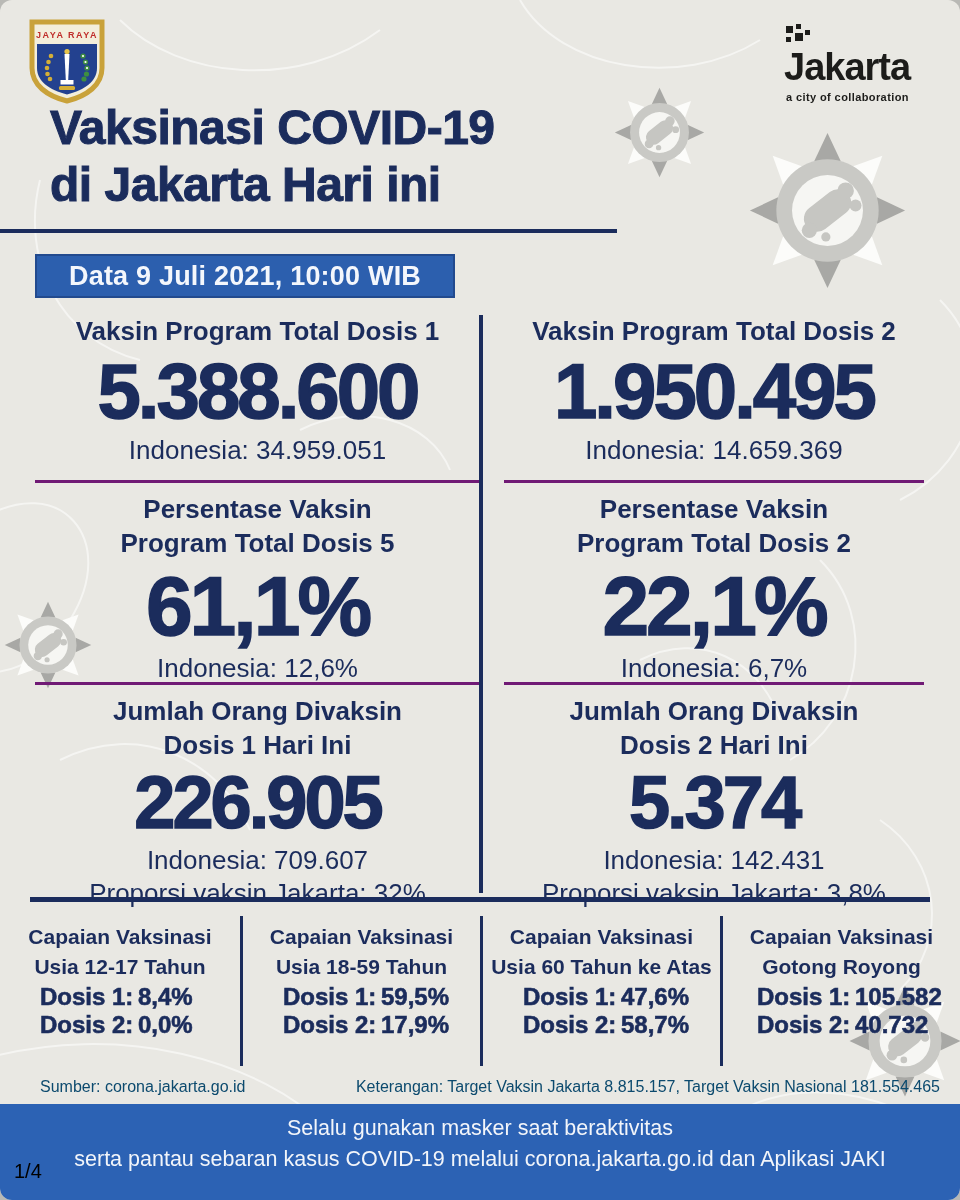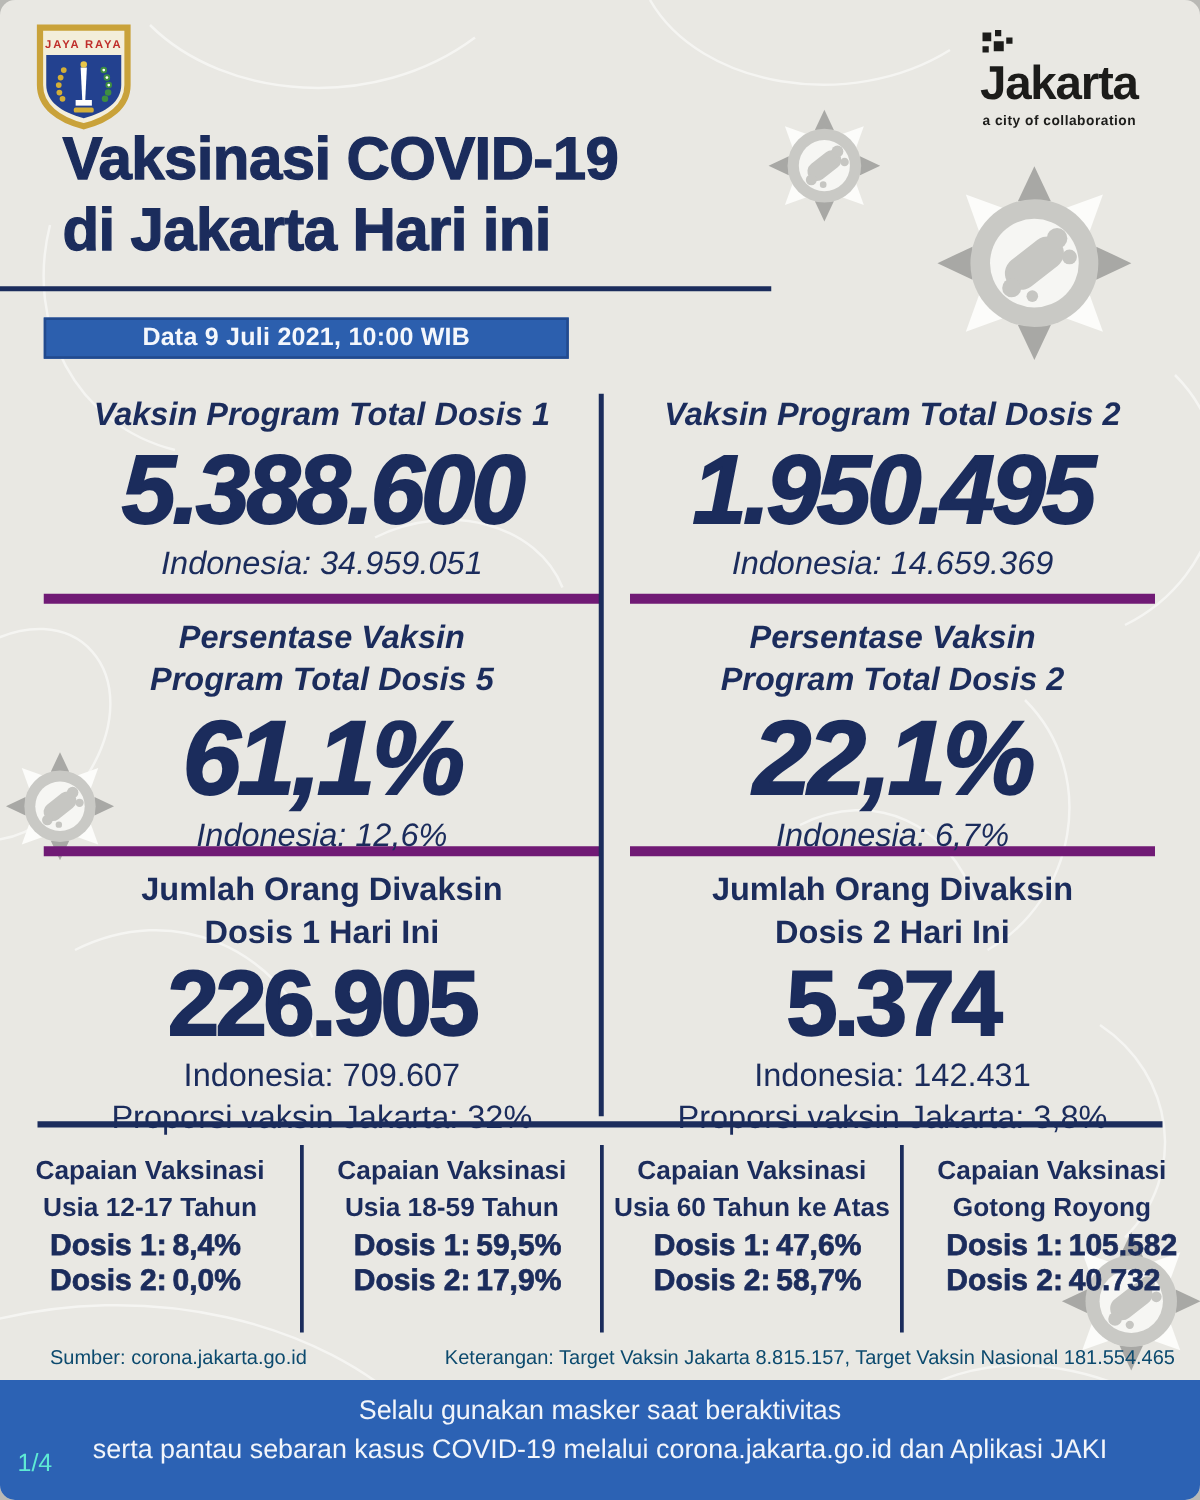--- a/index.html
+++ b/index.html
@@ -18,32 +18,32 @@
   #coat{left:28px;top:18px;width:78px;height:86px;z-index:2;}
   #brand{right:26px;top:24px;width:150px;z-index:2;text-align:left;color:#1c1c1a;}
   #dots{position:relative;height:24px;margin-left:2px;}
   #dots span{position:absolute;background:#1c1c1a;}
   #wordmark{font-size:38px;font-weight:bold;letter-spacing:-1px;line-height:1;}
   #tagline{font-size:11px;font-weight:bold;letter-spacing:.4px;margin-top:5px;margin-left:2px;}
 
   #title{left:50px;top:100px;z-index:2;font-size:48px;line-height:1.18;font-weight:bold;
          letter-spacing:-.5px;-webkit-text-stroke:1px #1b2c5c;}
   #title-rule{left:0;top:229px;width:617px;height:4px;background:#1b2c5c;z-index:2;}
-  #date-badge{left:35px;top:254px;width:420px;height:33px;background:#2c5fae;border:2px solid #224a8e;
-              box-sizing:border-box;color:#f4f7fc;font-size:20px;font-weight:bold;z-index:2;
+  #date-badge{left:35px;top:254px;width:420px;height:44px;background:#2c5fae;border:2px solid #224a8e;
+              box-sizing:border-box;color:#f4f7fc;font-size:27px;font-weight:bold;z-index:2;
               display:flex;align-items:center;justify-content:center;letter-spacing:.2px;}
 
   
   #grid{left:0;top:305px;width:960px;z-index:2;}
   .row{display:flex;width:960px;}
   .half{width:480px;display:flex;}
   .cell{flex:1;margin-left:35px;text-align:center;display:flex;flex-direction:column;
         justify-content:flex-start;padding-top:10px;box-sizing:border-box;}
   .half.r .cell{margin-left:24px;margin-right:36px;}
-  .cell.bb{border-bottom:8px solid #701a75;font-style:italic;}
+  .cell.bb{border-bottom:3px solid #701a75;}
   .lbl{font-size:26px;font-weight:bold;line-height:1.3;}
   .val{font-size:78px;font-weight:bold;line-height:1.0;letter-spacing:-3px;margin-top:3px;
        -webkit-text-stroke:1.5px #1b2c5c;}
   .val.pct{font-size:84px;}
   .sub{font-size:26px;line-height:1.3;margin-top:4px;}
   .sub+.sub{margin-top:0;}
   #center-divider{left:479px;top:315px;width:4px;height:578px;background:#1b2c5c;z-index:2;}
   #thick-divider{left:30px;top:897px;width:900px;height:5px;background:#1b2c5c;z-index:2;}
 
   
@@ -56,21 +56,21 @@
   .dose .dl{width:98px;}
   .card:last-child .dose{padding-left:34px;}
 
   
   #footnotes{left:0;top:1078px;width:960px;display:flex;justify-content:space-between;
              box-sizing:border-box;padding:0 20px 0 40px;font-size:16px;color:#0c4a6e;z-index:2;}
 
   
   #footer{left:0;top:1104px;width:960px;height:96px;background:#2c62b4;color:#f2f5fa;z-index:2;
           text-align:center;font-size:21.5px;line-height:1.45;padding-top:9px;box-sizing:border-box;}
-  #page-indicator{position:absolute;left:14px;bottom:14px;font-size:20px;color:#5eead4;}
+  #page-indicator{position:absolute;left:14px;bottom:14px;font-size:20px;color:#000000;}
 </style>
 </head>
 <body>
 
 <div id="page">
 
   <svg id="contours" width="960" height="1200" viewBox="0 0 960 1200">
     <g fill="none" stroke="#ffffff" stroke-opacity="0.55" stroke-width="2">
       <path d="M380,30 C300,90 180,80 120,20"></path>
       <path d="M520,0 C560,70 680,90 760,40"></path>

